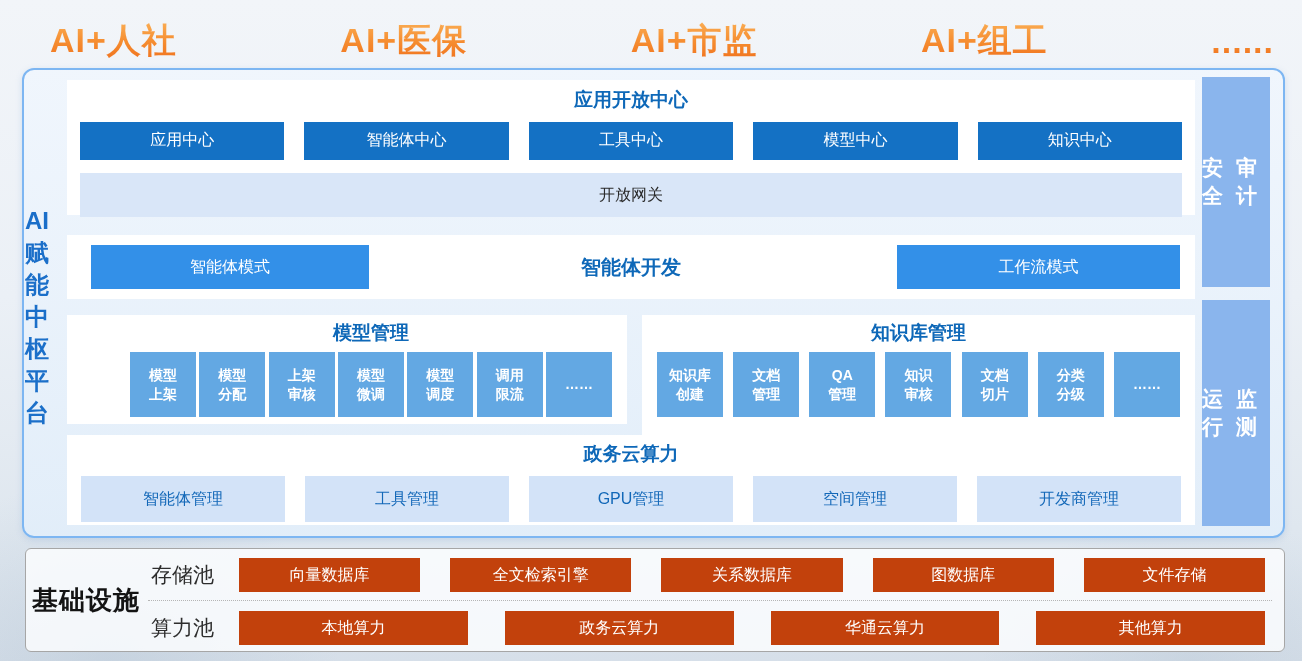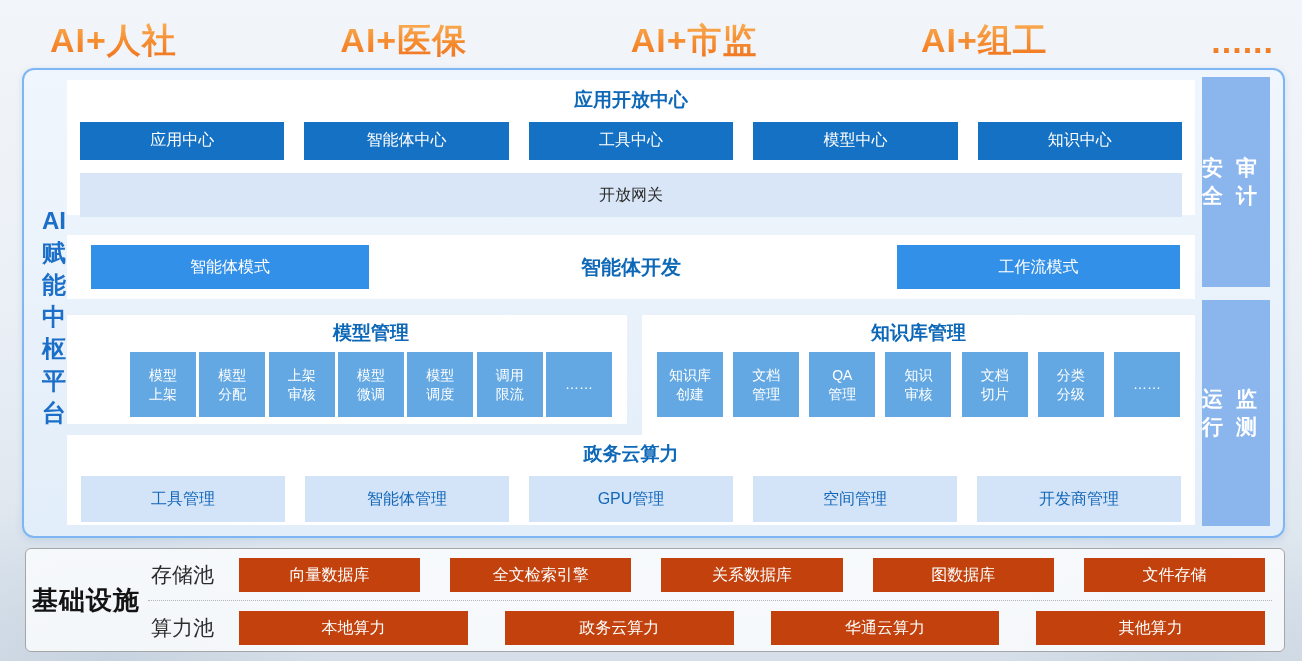--- a/index.html
+++ b/index.html
@@ -29,21 +29,21 @@
   }
 
   
   .panel {
     position:absolute; left:22px; top:68px; width:1263px; height:470px;
     border:2px solid #7db6f2; border-radius:12px;
     background: linear-gradient(180deg, rgba(240,246,253,.95), rgba(226,238,250,.92));
     box-shadow: 0 2px 6px rgba(120,160,210,.25);
   }
   .left-label { position:absolute; left:0; top:135px; width:26px; text-align:center;
-                color:#1b6fc9; font-weight:bold; font-size:24px; line-height:32px;margin-left:17px; }
+                color:#1b6fc9; font-weight:bold; font-size:24px; line-height:32px; }
 
   .card { position:absolute; left:43px; width:1128px; background:#ffffff; }
   .card-title { text-align:center; color:#0e68b8; font-weight:bold; font-size:19px; }
 
   
   .card1 { top:10px; height:135px; }
   .card1 .card-title { padding-top:7px; }
   .btn-row { display:flex; gap:20px; margin:9px 13px 0 13px; }
   .btn-dark { flex:1; height:38px; line-height:38px; text-align:center;
               background:#1471c4; color:#ffffff; font-size:16px;font-family:Liberation Mono, monospace; }
@@ -55,21 +55,21 @@
   .card2 .card-title { position:absolute; left:0; right:0; top:0; line-height:64px; font-size:20px; }
   .btn-bright { position:absolute; top:10px; height:44px; line-height:44px; text-align:center;
                 background:#3390e8; color:#ffffff; font-size:16px; }
   .btn-agent { left:24px; width:278px; }
   .btn-flow  { right:15px; width:283px; }
 
   
   .card3  { top:245px; height:109px; width:560px;padding-left:48px; }
   .card3b { top:245px; height:124px; width:553px; left:618px; }
   .card3 .card-title, .card3b .card-title { padding-top:5px; }
-  .tile-row { display:flex; justify-content:space-between; margin:6px 15px 12px 15px; }
+  .tile-row { display:flex; justify-content:space-between; margin:6px 15px 12px 15px;font-weight:bold; }
   .tile { width:66px; height:65px; background:#63a8e3; color:#ffffff; font-size:14px;
           display:flex; flex-direction:column; justify-content:center; align-items:center;
           text-align:center; line-height:19px; }
   .tile-line:empty { display:none; }
 
   
   .card4 { top:365px; height:90px; }
   .card4 .card-title { padding-top:6px; }
   .btn-light-row { display:flex; gap:20px; margin:9px 14px 0 14px; }
   .btn-light { flex:1; height:46px; line-height:46px; text-align:center;
@@ -208,22 +208,22 @@
         <div class="tile">
           <div class="tile-line">……</div>
 
         </div>
       </div>
     </div>
 
     <div class="card card4">
       <div class="card-title">政务云算力</div>
       <div class="btn-light-row">
+        <div class="btn-light">智能体管理</div>
         <div class="btn-light">工具管理</div>
-        <div class="btn-light">智能体管理</div>
         <div class="btn-light">GPU管理</div>
         <div class="btn-light">空间管理</div>
         <div class="btn-light">开发商管理</div>
       </div>
     </div>
 
     <div class="side-bar side-bar1">
       <div>安全</div>
       <div>审计</div>
     </div>

